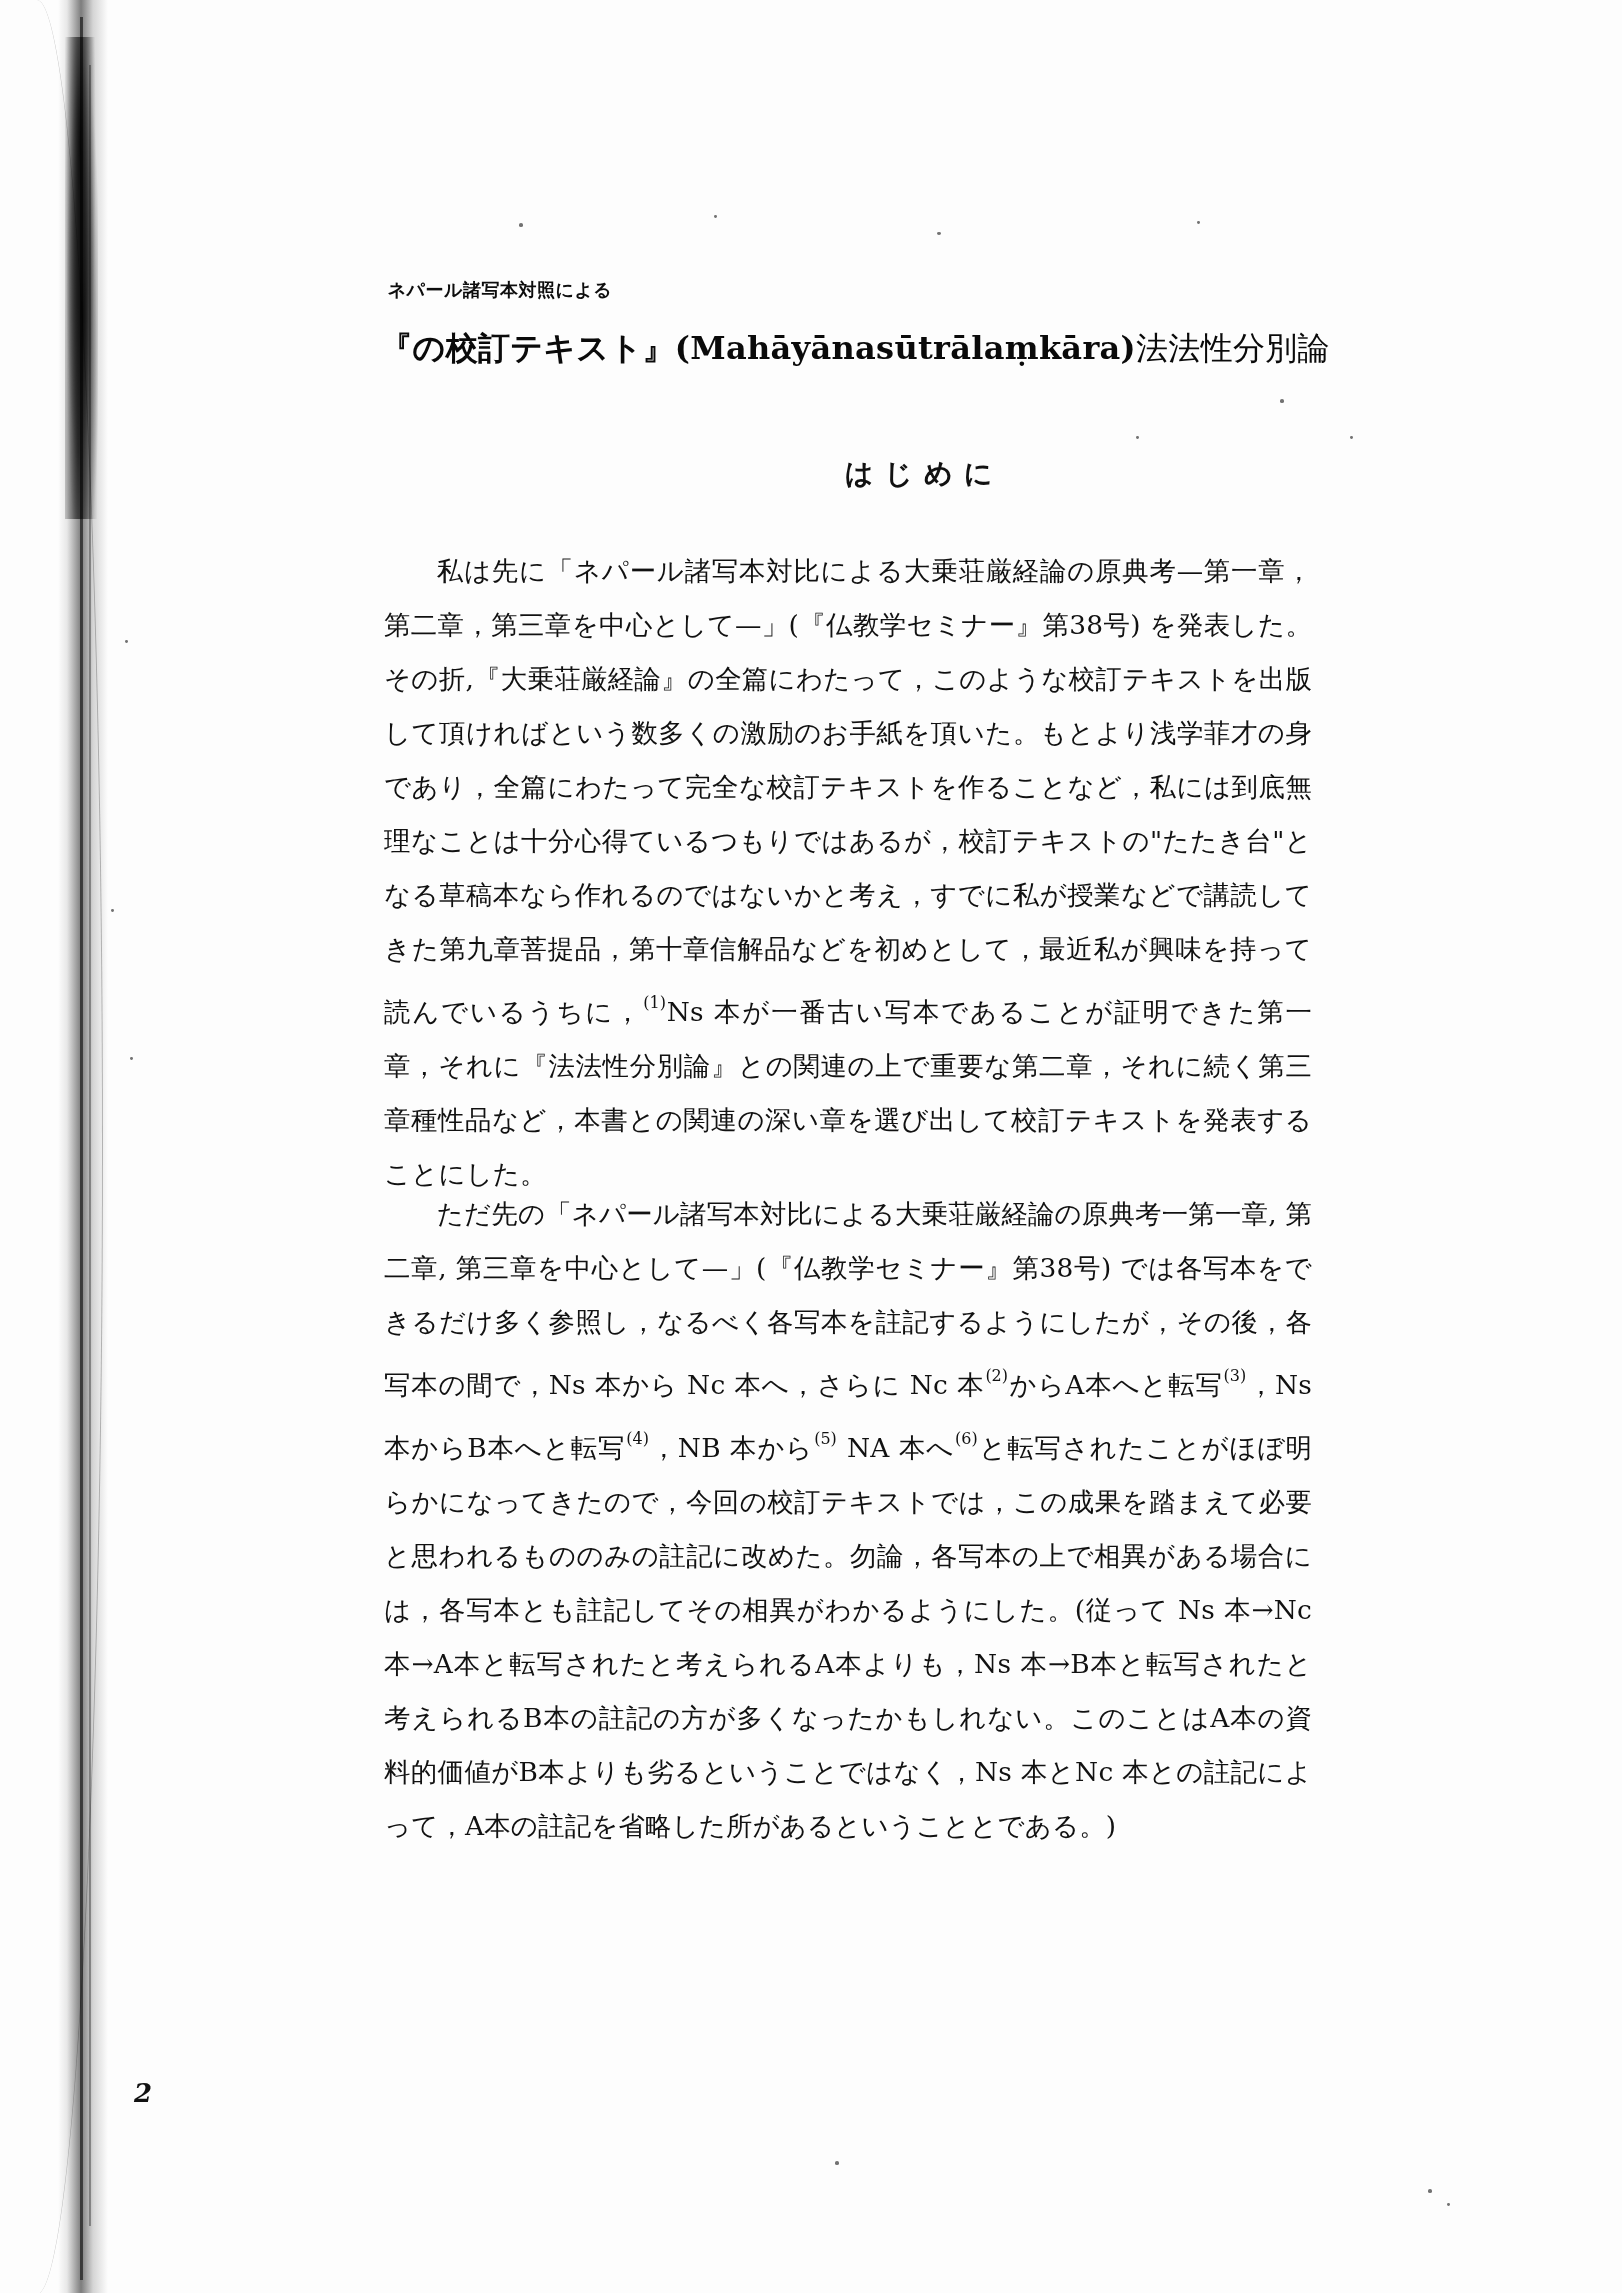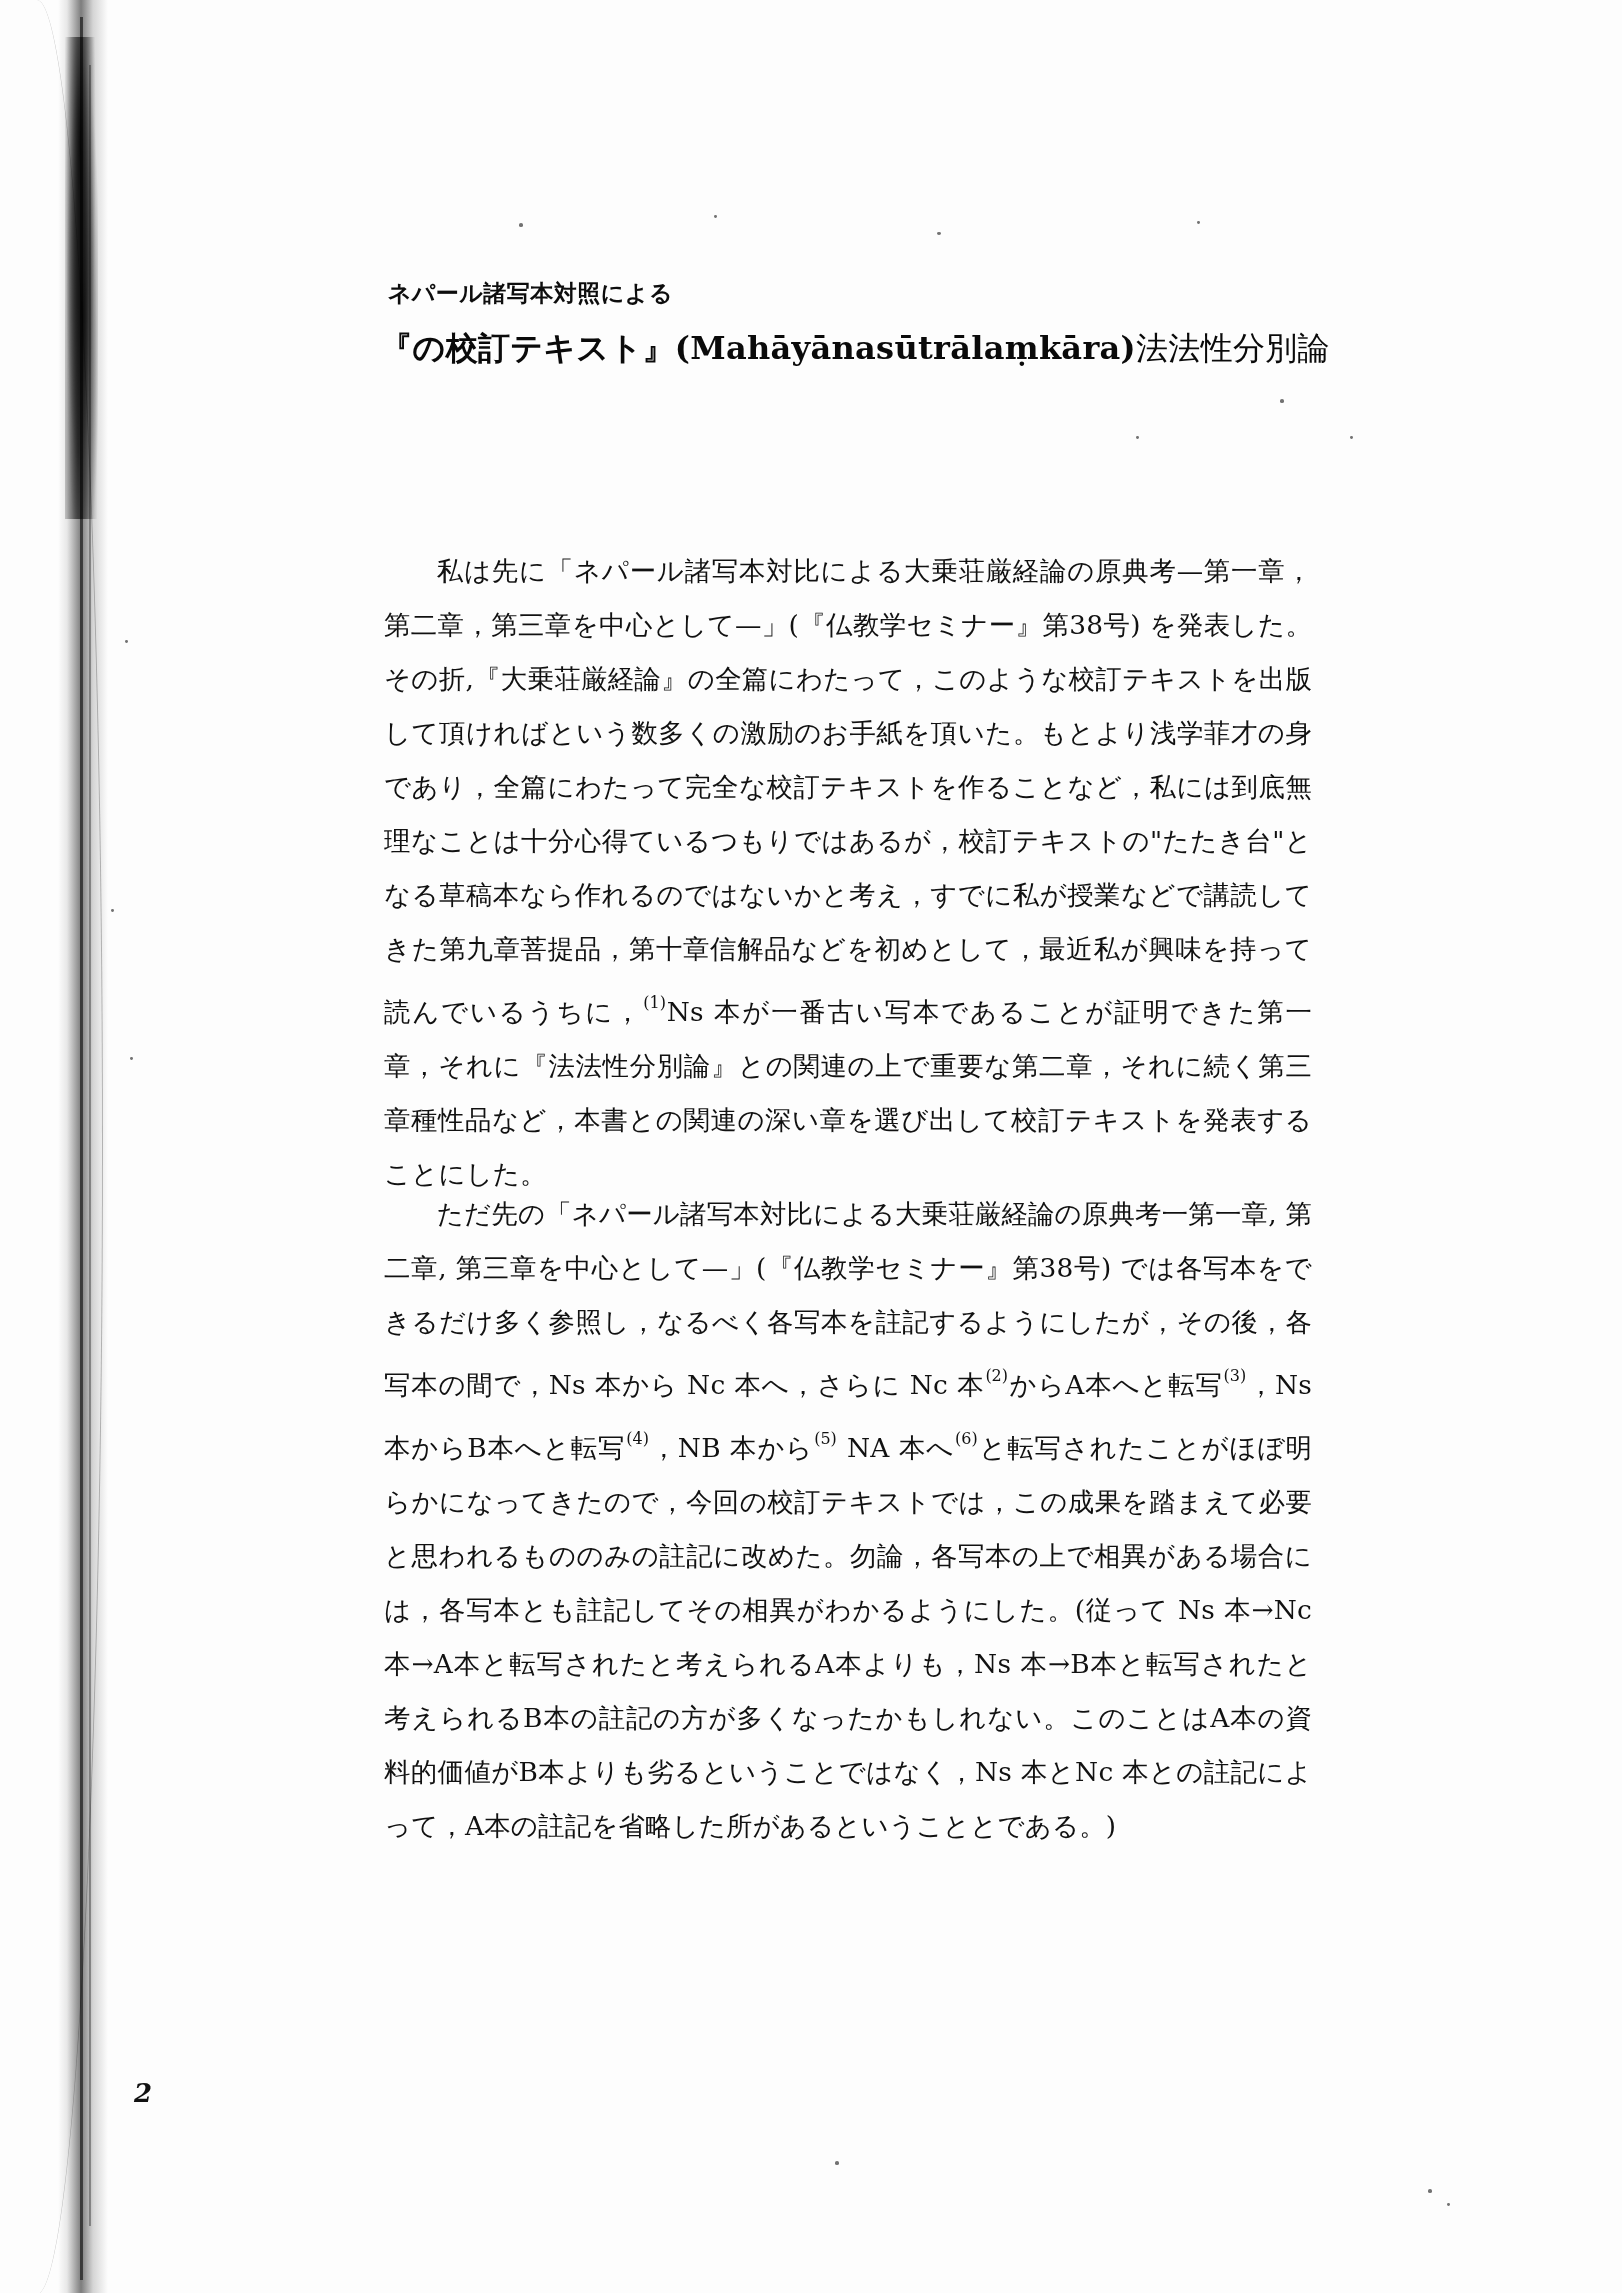--- a/index.html
+++ b/index.html
@@ -84,21 +84,21 @@
     top: 0;
     width: 1095px;
     height: 100%;
   }
 
   .kicker {
     position: absolute;
     left: 16.7px;
     top: 278px;
     font-family: "DejaVu Sans", "Liberation Sans", sans-serif;
-    font-size: 23px;
+    font-size: 18px;
     font-weight: 700;
     letter-spacing: 0.5px;
     color: #0d0d0d;
   }
   .main-title {
     position: absolute;
     left: 9.3px;
     top: 327px;
     font-size: 32px;
     font-weight: 700;
@@ -196,20 +196,21 @@
   </div>
 
   <div class="content">
 
     <div class="kicker">ネパール諸写本対照による</div>
 
     <div class="main-title">
       <span>『の校訂テキスト』</span><span class="rom">(Mahāyānasūtrālaṃkāra)</span><span class="tail">法法性分別論</span>
     </div>
 
+    <div class="section-head">はじめに</div>
 
     <div class="body-block" id="para1">
       <p>私は先に「ネパール諸写本対比による大乗荘厳経論の原典考—第一章，第二章，第三章を中心として—」(『仏教学セミナー』第38号) を発表した。その折,『大乗荘厳経論』の全篇にわたって，このような校訂テキストを出版して頂ければという数多くの激励のお手紙を頂いた。もとより浅学菲才の身であり，全篇にわたって完全な校訂テキストを作ることなど，私には到底無理なことは十分心得ているつもりではあるが，校訂テキストの"たたき台"となる草稿本なら作れるのではないかと考え，すでに私が授業などで講読してきた第九章菩提品，第十章信解品などを初めとして，最近私が興味を持って読んでいるうちに，<sup class="note">(1)</sup>Ns 本が一番古い写本であることが証明できた第一章，それに『法法性分別論』との関連の上で重要な第二章，それに続く第三章種性品など，本書との関連の深い章を選び出して校訂テキストを発表することにした。</p>
     </div>
 
     <div class="body-block" id="para2">
       <p>ただ先の「ネパール諸写本対比による大乗荘厳経論の原典考一第一章, 第二章, 第三章を中心として—」(『仏教学セミナー』第38号) では各写本をできるだけ多く参照し，なるべく各写本を註記するようにしたが，その後，各写本の間で，Ns 本から Nc 本へ，さらに Nc 本<sup class="note">(2)</sup>からA本へと転写<sup class="note">(3)</sup>，Ns 本からB本へと転写<sup class="note">(4)</sup>，NB 本から<sup class="note">(5)</sup> NA 本へ<sup class="note">(6)</sup>と転写されたことがほぼ明らかになってきたので，今回の校訂テキストでは，この成果を踏まえて必要と思われるもののみの註記に改めた。勿論，各写本の上で相異がある場合には，各写本とも註記してその相異がわかるようにした。(従って Ns 本→Nc 本→A本と転写されたと考えられるA本よりも，Ns 本→B本と転写されたと考えられるB本の註記の方が多くなったかもしれない。このことはA本の資料的価値がB本よりも劣るということではなく，Ns 本とNc 本との註記によって，A本の註記を省略した所があるということとである。)</p>
     </div>
 
     <div class="folio" style="left:-237px;">2</div>

